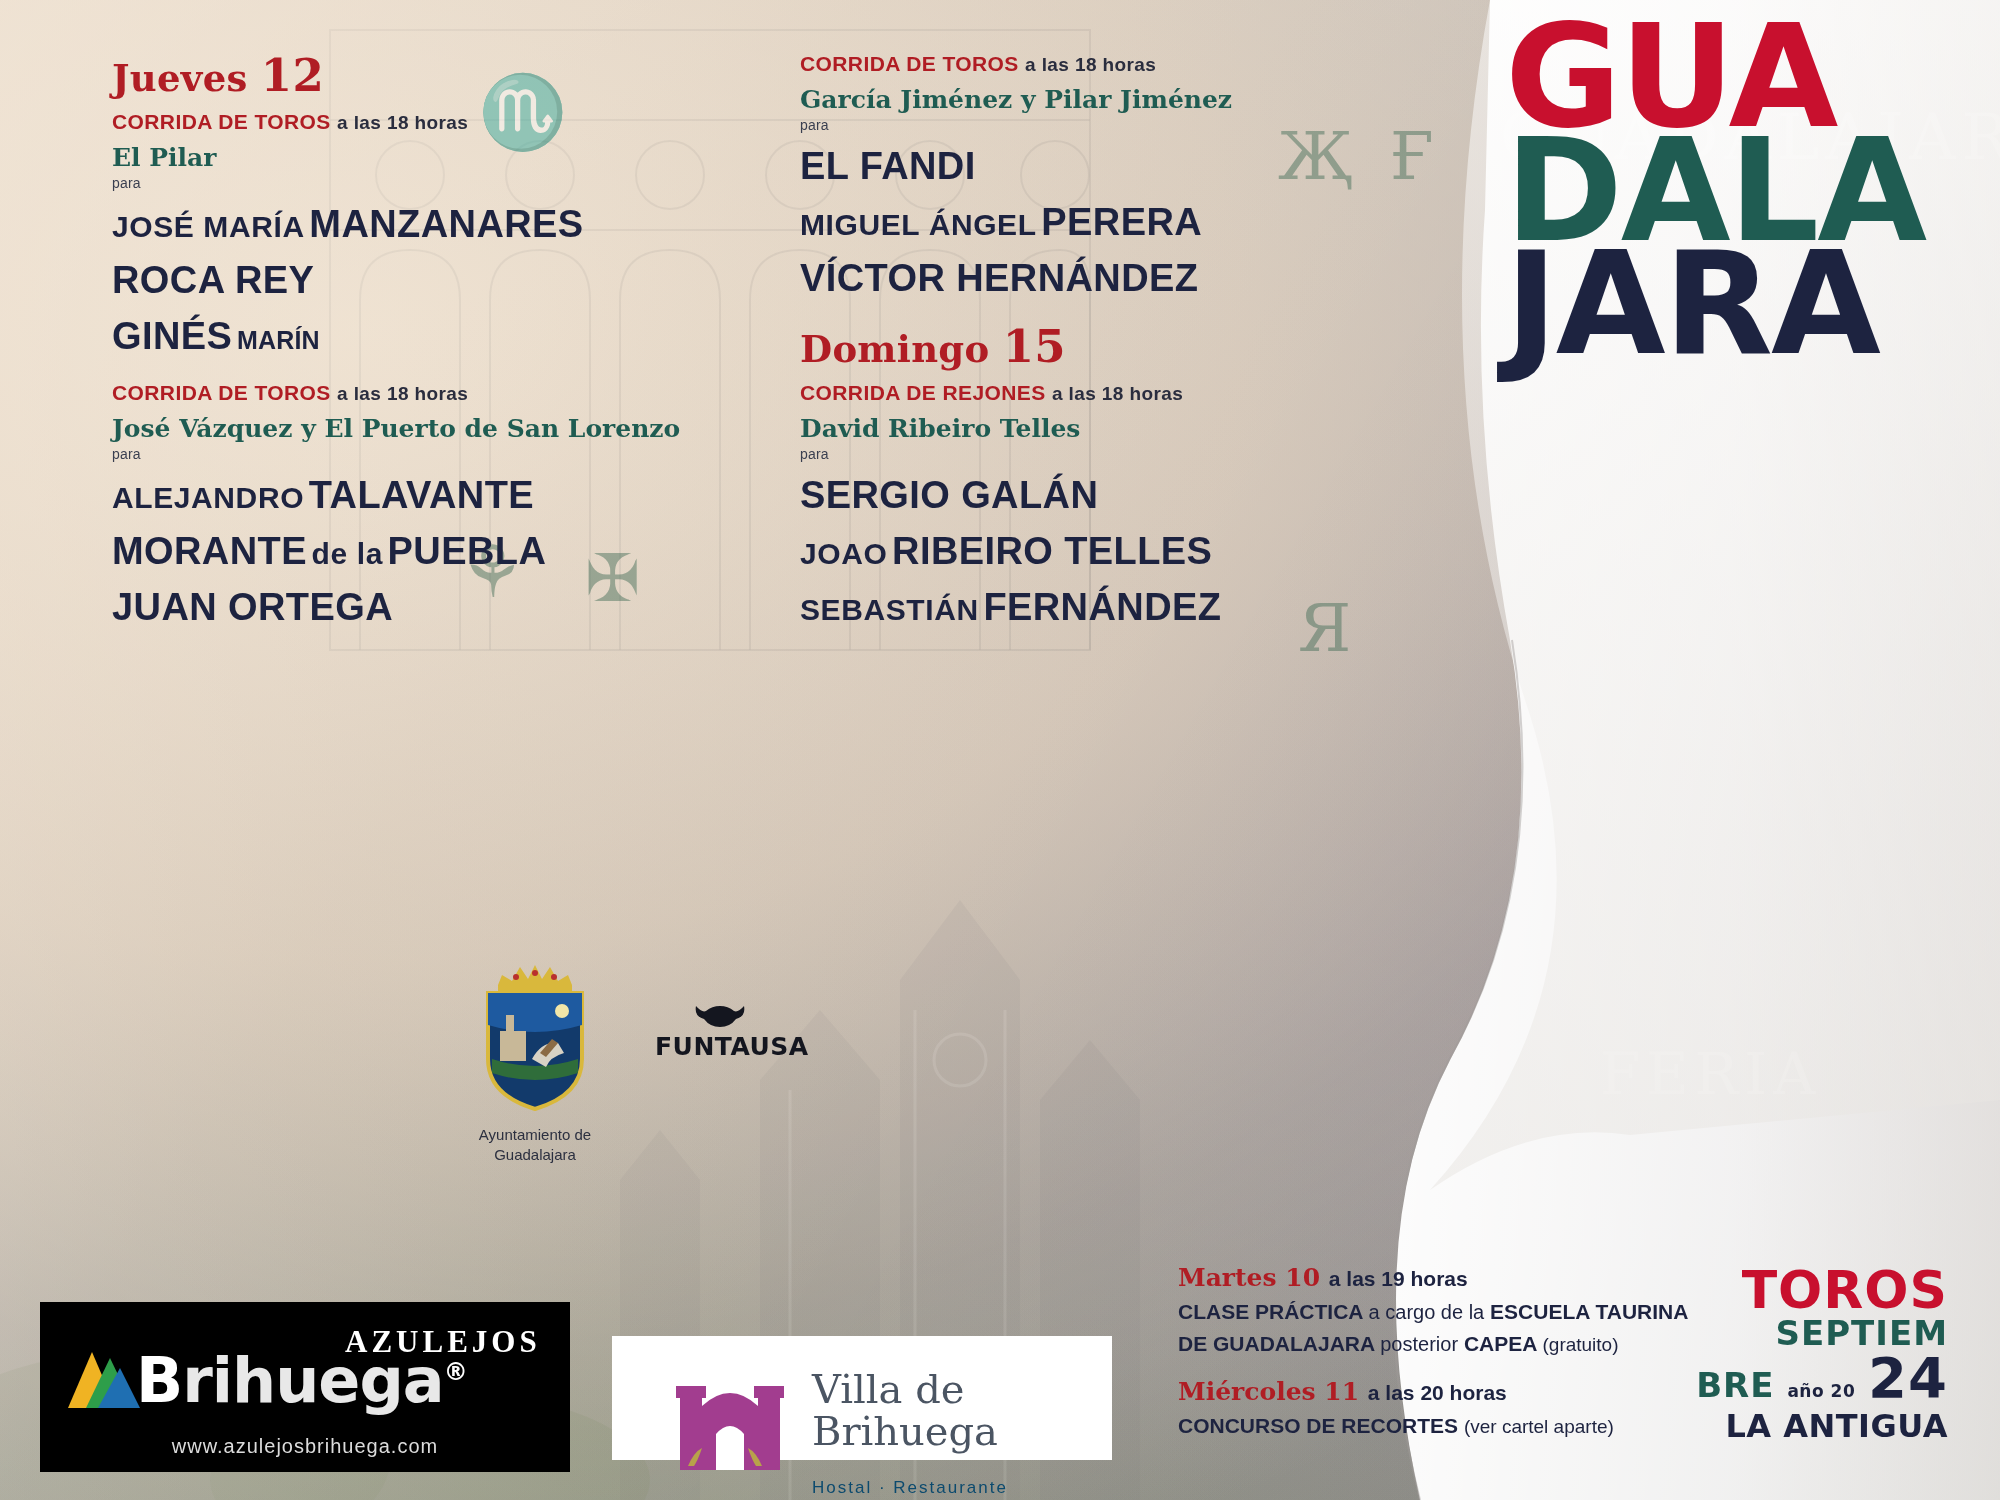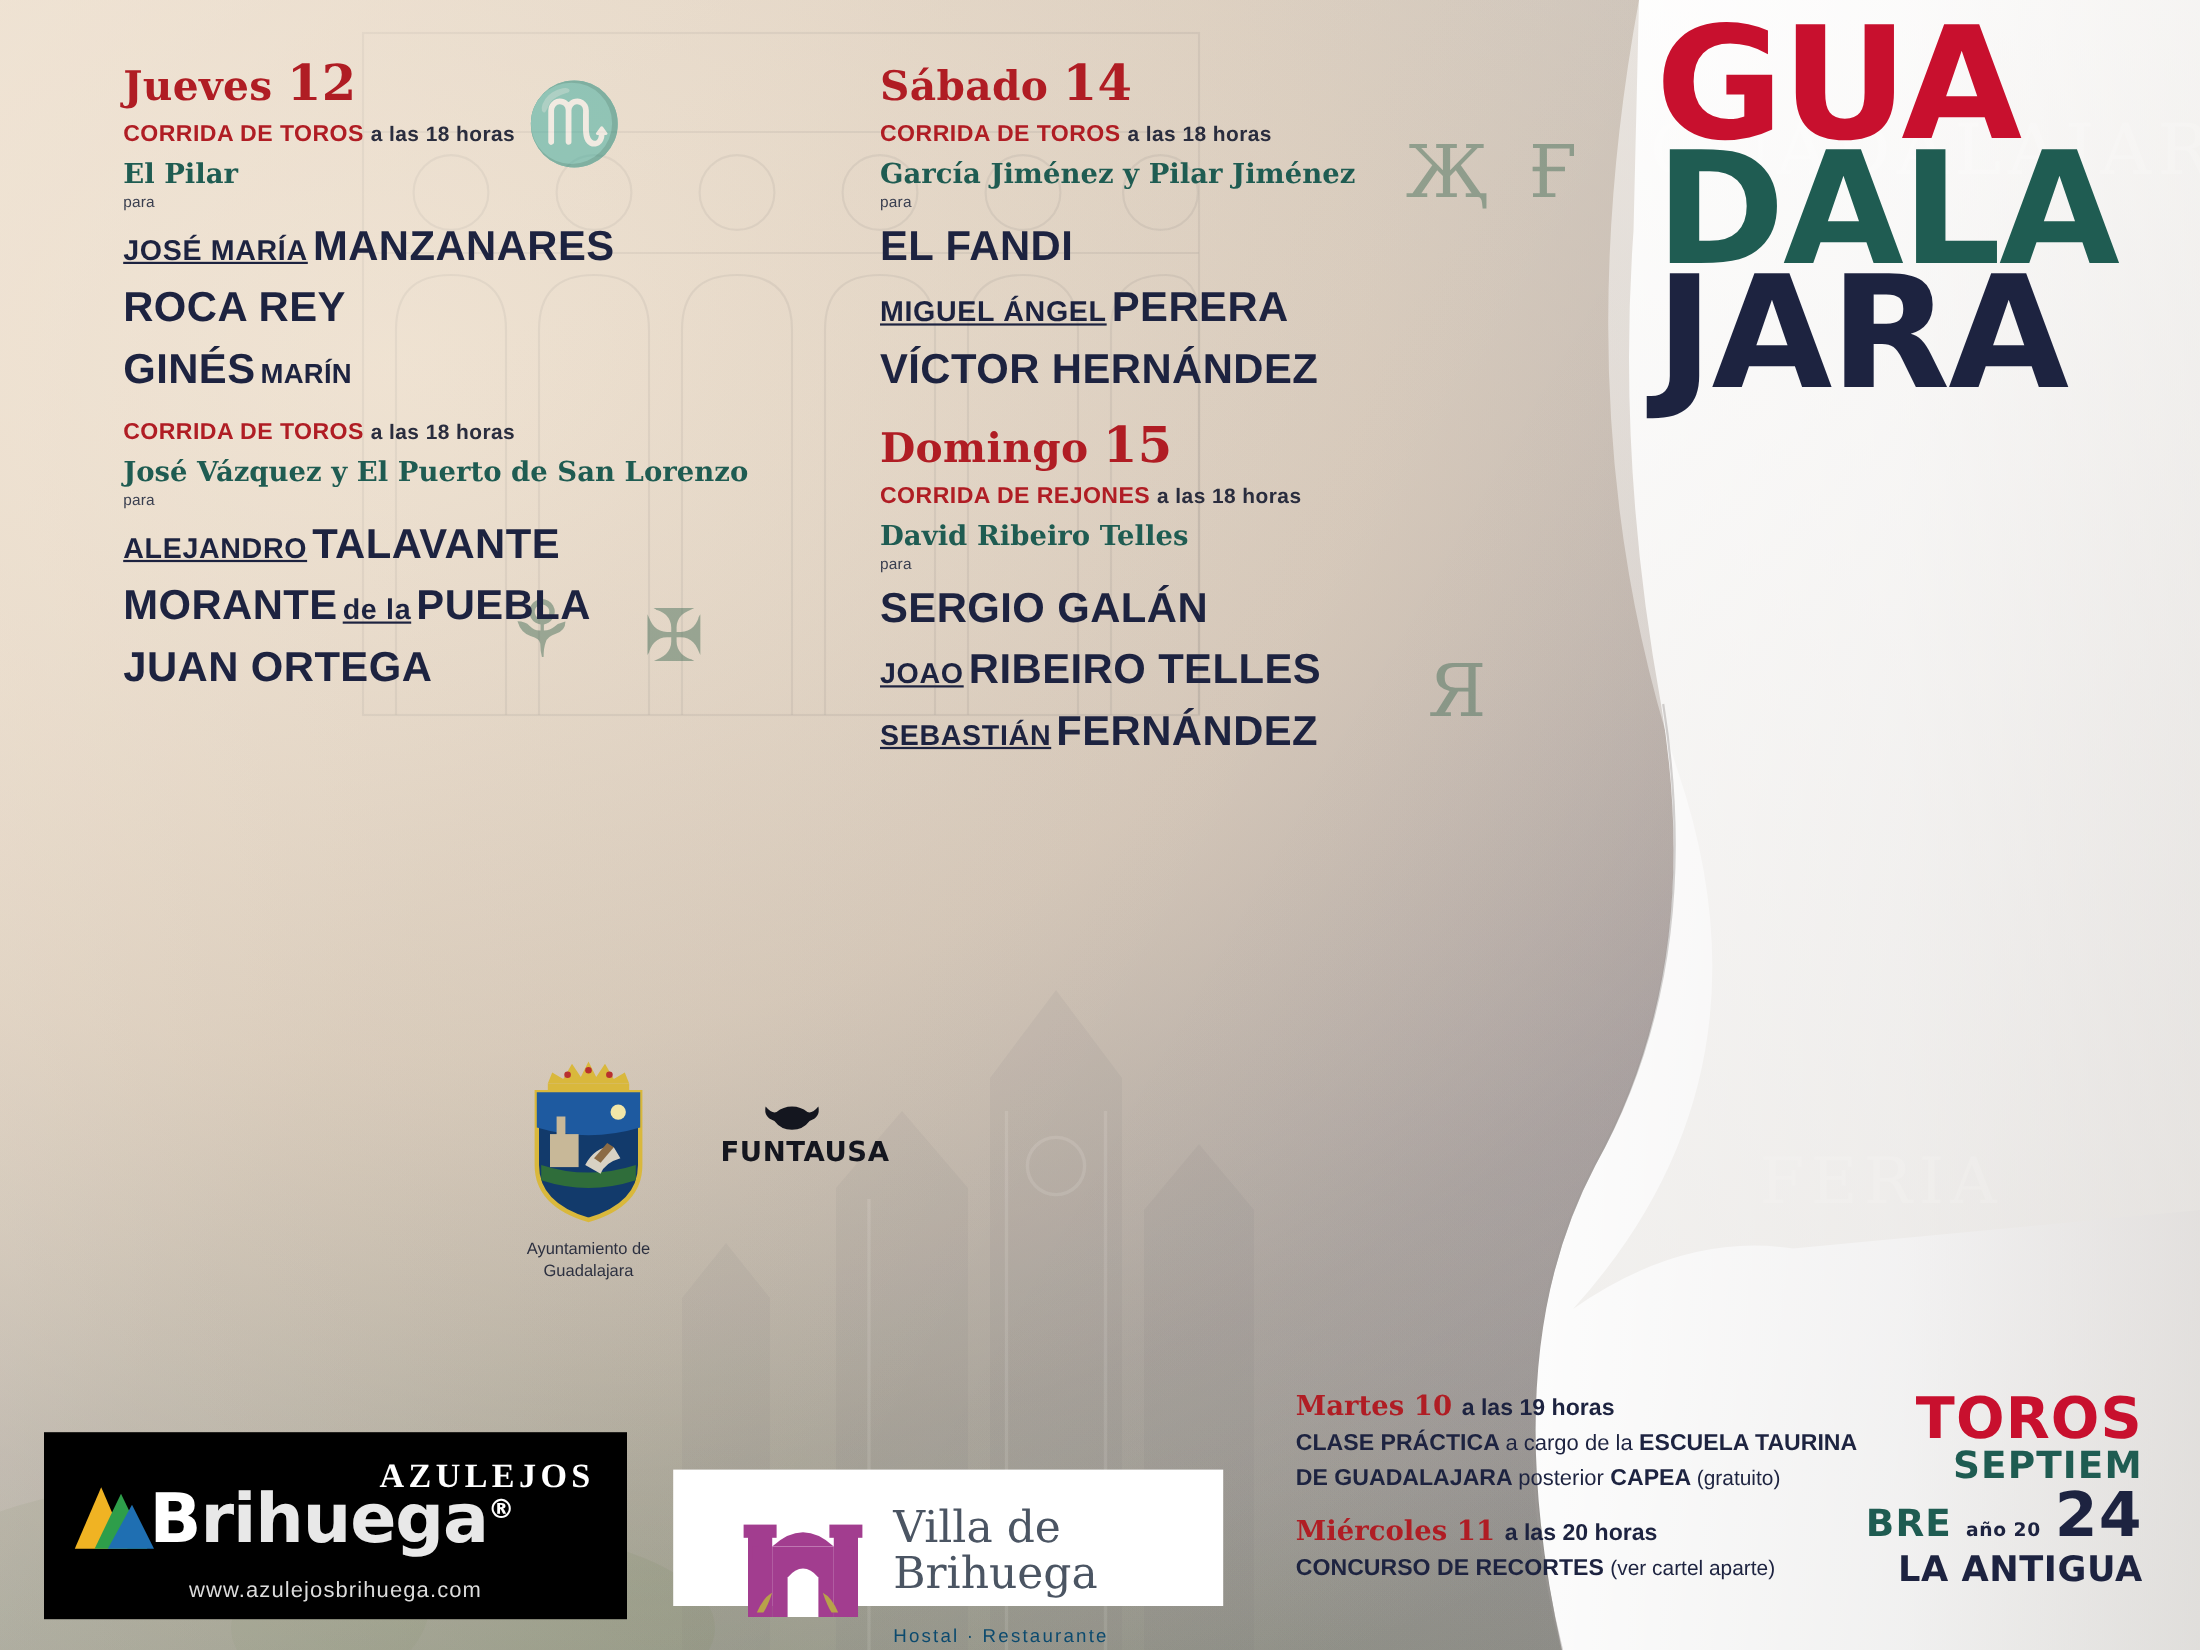--- a/index.html
+++ b/index.html
@@ -63,21 +63,21 @@
     margin:0 0 14px 0;
     letter-spacing:.2px;
   }
   .torero{
     color:#1d2340;
     font-weight:700;
     line-height:1.0;
     margin:0 0 18px 0;
     letter-spacing:.2px;
   }
-  .torero .first{font-size:26px;letter-spacing:.6px;text-decoration:underline;}
+  .torero .first{font-size:30px;letter-spacing:.6px;}
   .torero .last{font-size:38px;letter-spacing:.4px;}
   .torero .small{font-size:25px;}
   .block{margin-bottom:26px;}
 
   
   #curl{
     position:absolute;left:1300px;top:0;width:700px;height:1500px;
     pointer-events:none;
   }
   #curl svg{display:block;width:100%;height:100%;}
@@ -300,24 +300,20 @@
       </p>
       <p class="torero">
         <span class="last">JUAN ORTEGA</span>
       </p>
     </div>
   </div>
 
   <div class="col" id="col-mid">
 
     <div class="block">
-      <p class="day-head">
-        <span>Sábado</span>
-        <span class="num">14</span>
-      </p>
       <p class="ev-type">
         <span>CORRIDA DE TOROS</span>
         <span class="hour">a las 18 horas</span>
       </p>
       <p class="ganaderia">García Jiménez y Pilar Jiménez</p>
       <p class="para">para</p>
 
       <p class="torero">
         <span class="last">EL FANDI</span>
       </p>

